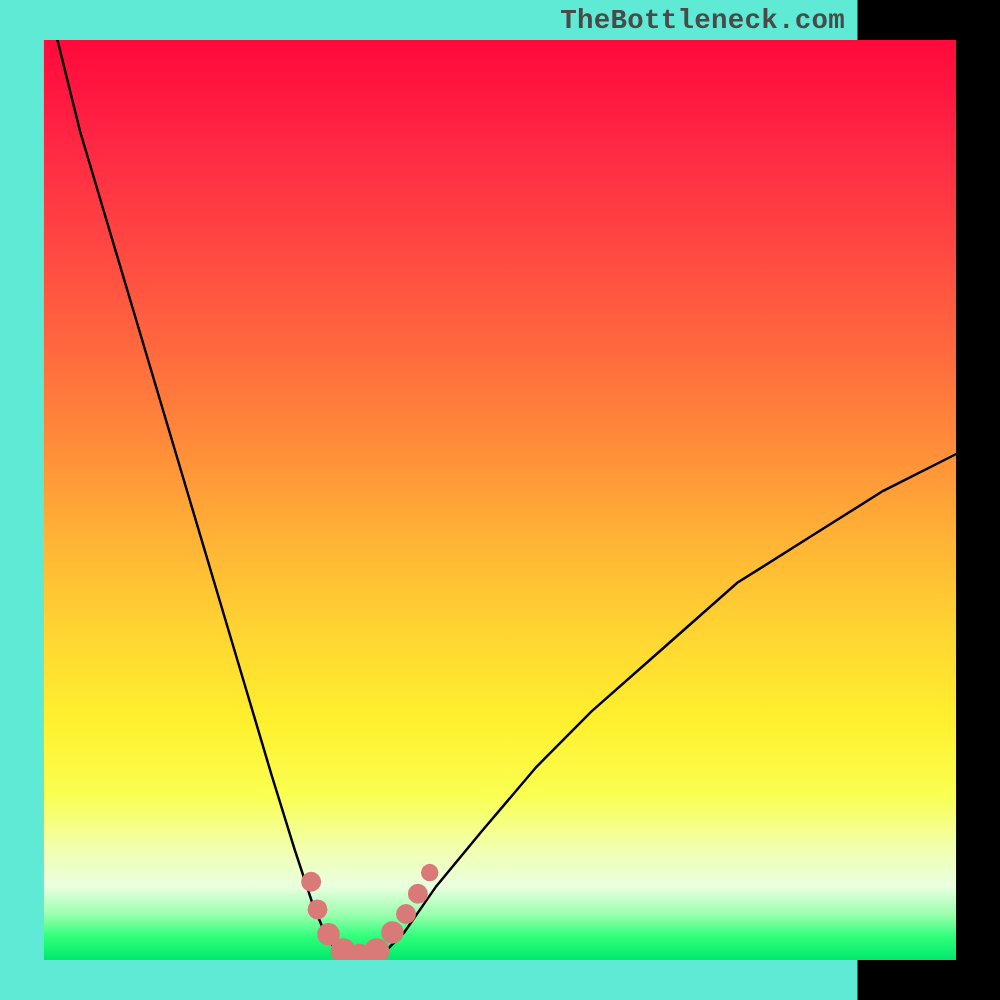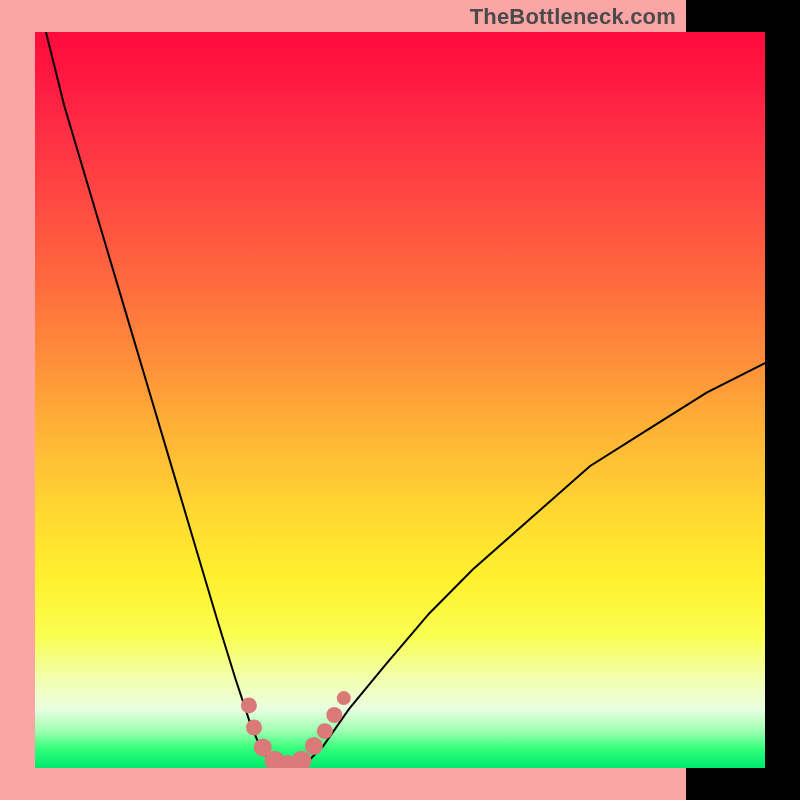--- a/index.html
+++ b/index.html
@@ -8,21 +8,22 @@
     width: 800px;
     height: 800px;
     overflow: hidden;
     background: #000;
     font-family: Arial, Helvetica, sans-serif;
   }
   .frame {
     position: relative;
     width: 686px;
     height: 800px;
-    background: #fca5a5;
+    background: #5eead4;
+    font-family: Liberation Mono, monospace;
   }
   .watermark {
     position: absolute;
     top: 4px;
     right: 10px;
     color: #4a4a4a;
     font-size: 22px;
     font-weight: 600;
     letter-spacing: 0.2px;
     z-index: 10;

